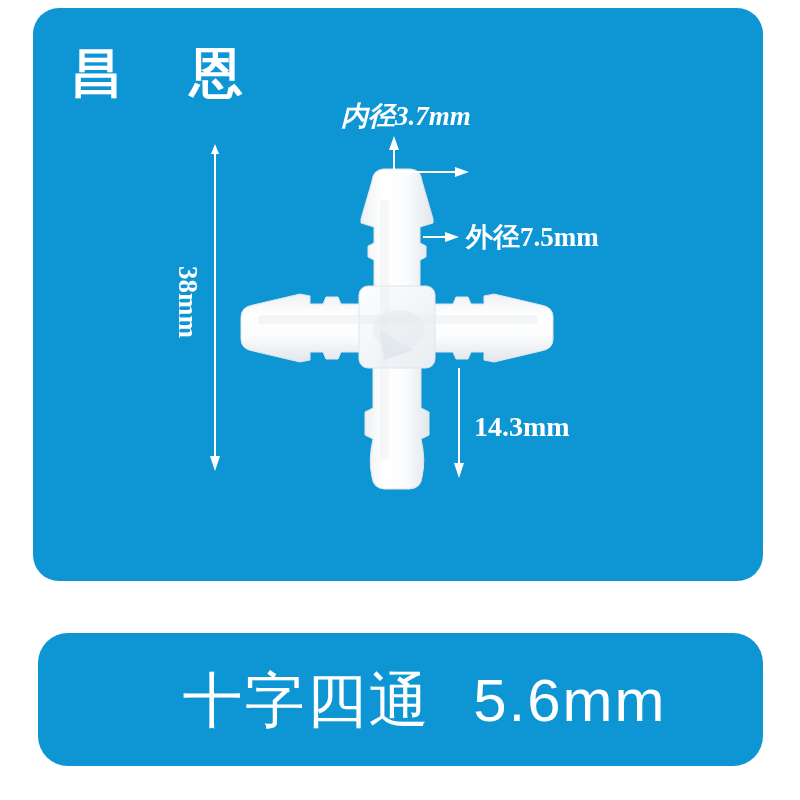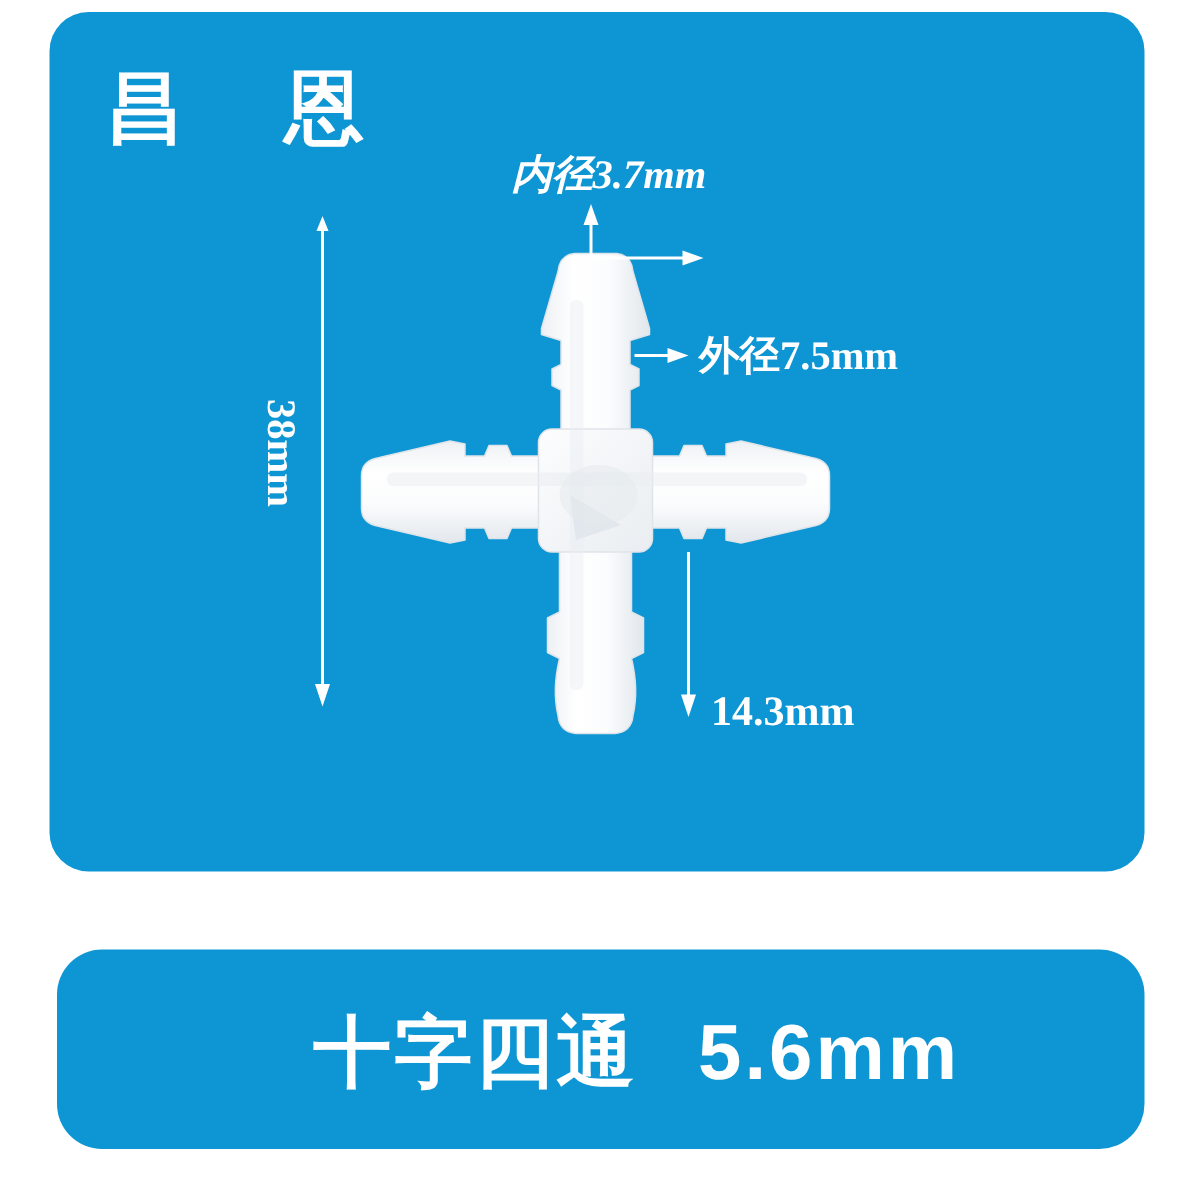--- a/index.html
+++ b/index.html
@@ -11,24 +11,24 @@
                 display:flex;align-items:center;justify-content:center;}
   #diagram-svg{position:absolute;left:0;top:0;pointer-events:none;}
   .brand{position:absolute;left:70px;top:34px;color:#ffffff;font-size:53px;font-weight:bold;
          letter-spacing:26px;line-height:1.1;margin-top:10px;}
   .dim-label{position:absolute;color:#ffffff;font-weight:bold;font-size:27px;line-height:1.1;
              font-family:"Liberation Serif","DejaVu Serif",serif;white-space:nowrap;}
   #inner-diameter-label{left:341px;top:102px;font-style:italic;}
   #outer-small-label{left:466px;top:158px;}
   #outer-large-label{left:466px;top:223px;}
   #overall-length-label{left:187px;top:302px;transform:translate(-50%,-50%) rotate(90deg);}
-  #port-length-label{left:474px;top:412px;font-size:28px;margin-top:48px;}
+  #port-length-label{left:474px;top:412px;font-size:28px;}
   #tolerance-note{position:absolute;left:384px;top:549px;width:360px;text-align:center;
                   color:#ffffff;font-size:25px;font-weight:bold;white-space:nowrap;}
-  #product-title{color:#ffffff;font-size:52px;font-weight:bold;letter-spacing:2px;
+  #product-title{color:#ffffff;font-size:60px;font-weight:normal;letter-spacing:2px;
                  word-spacing:24px;white-space:nowrap;padding-top:4px;margin-left:48px;}
 </style>
 </head>
 <body>
 
 <div id="stage">
 
   <div id="main-panel" class="panel"></div>
   <div id="footer-panel" class="panel">
     <div id="product-title">十字四通 5.6mm</div>

